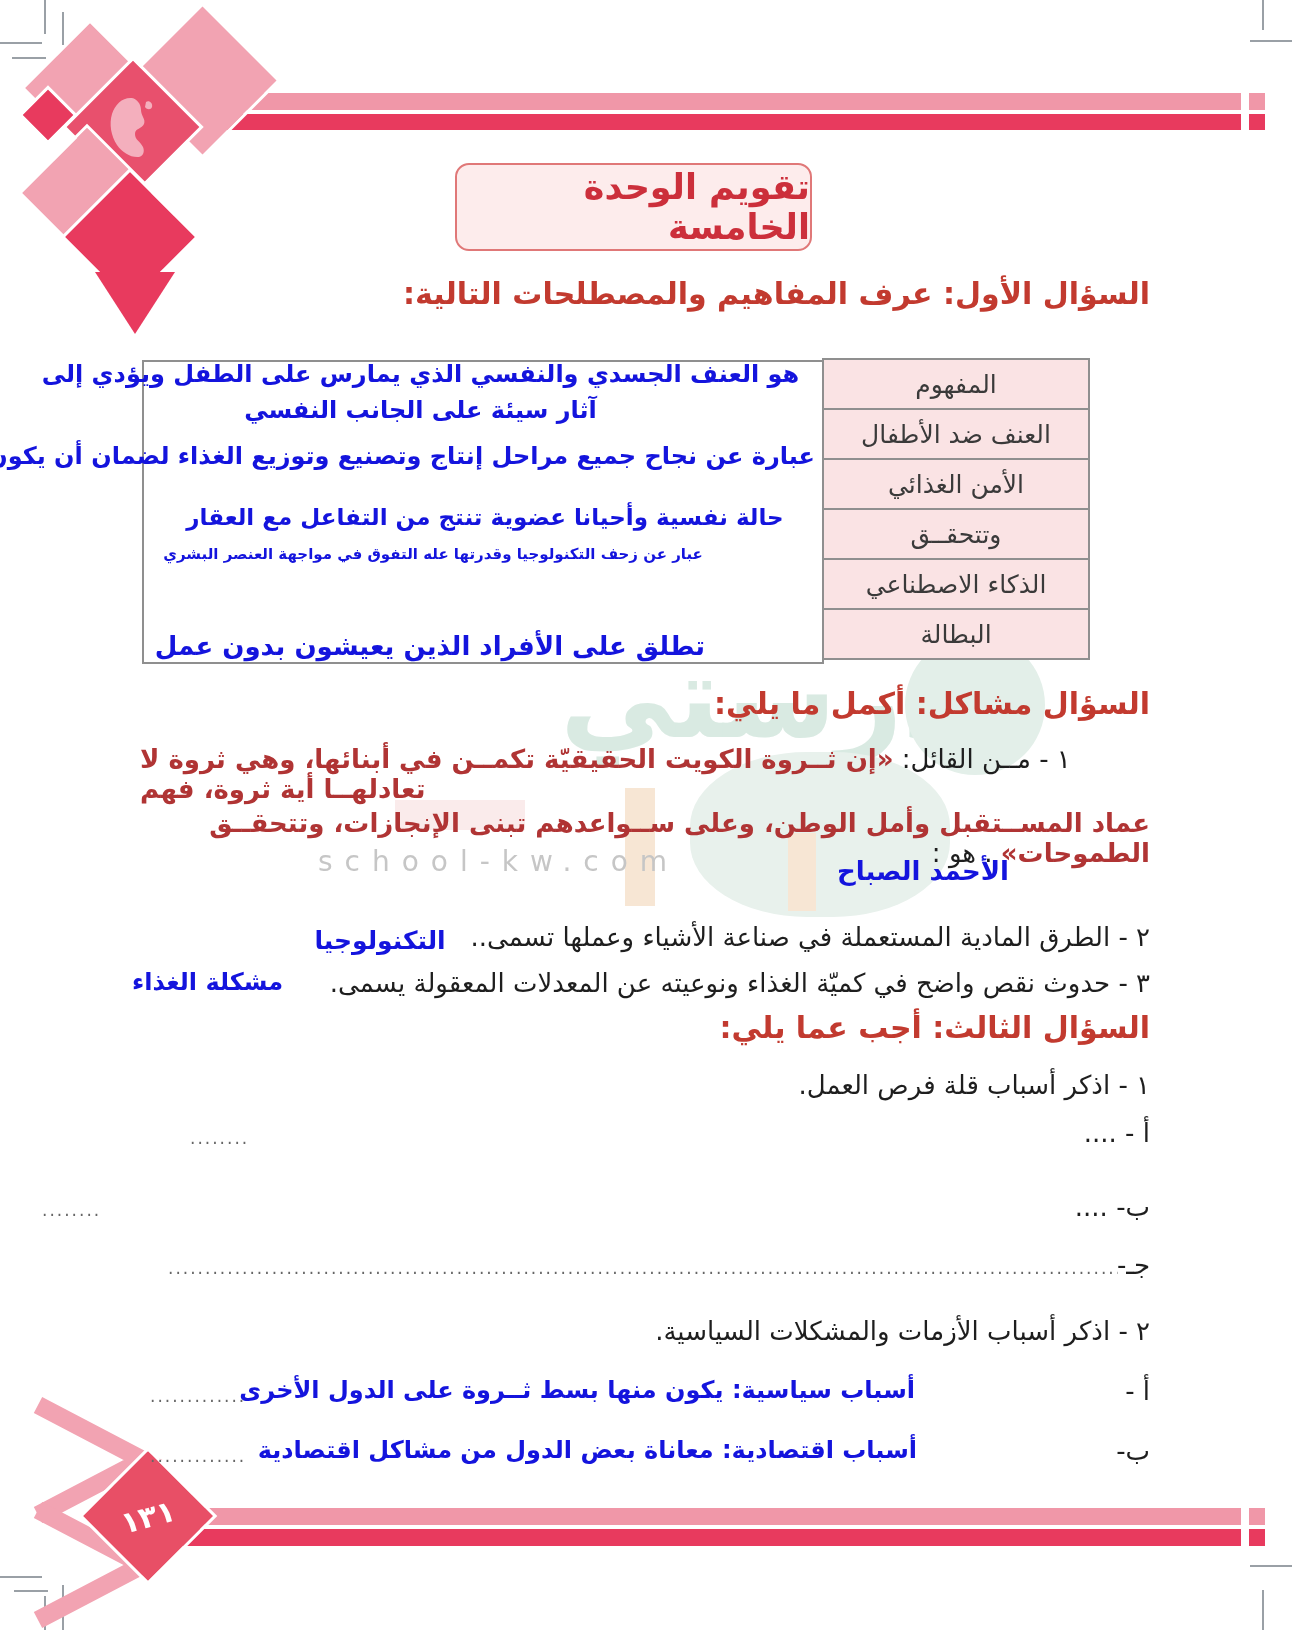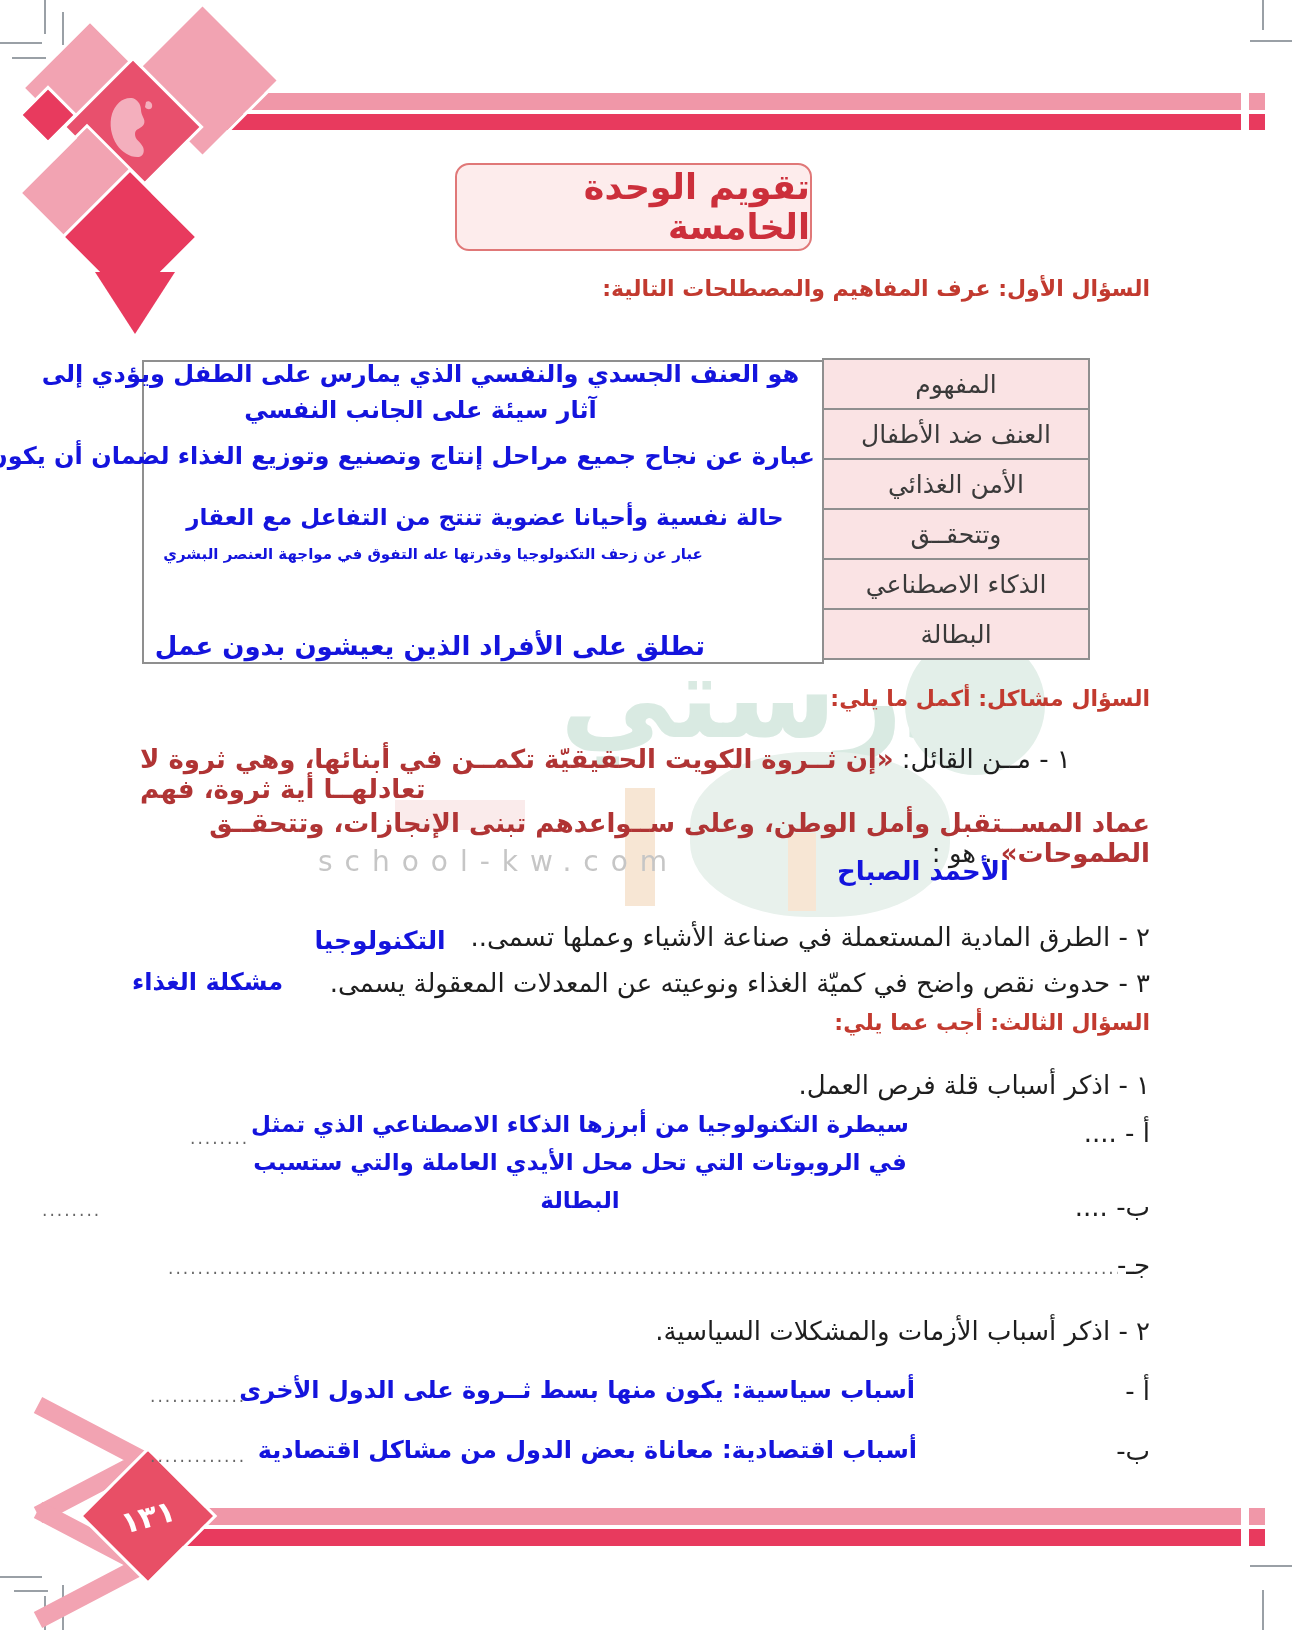--- a/index.html
+++ b/index.html
@@ -12,21 +12,21 @@
   .pink-l { background:#f2a3b2; }
   .pink-d { background:#e8506d; }
   .crimson { background:#e83a5e; }
   .stripe-l { background:#f097a8; }
   .stripe-d { background:#e83a5e; }
   .mark { position:absolute; background:#9aa0a6; }
   .title-box { position:absolute; left:455px; top:163px; width:357px; height:88px;
                background:#fdecec; border:2px solid #e07878; border-radius:14px;
                display:flex; align-items:center; justify-content:center; z-index:5; }
   .title-text { color:#cc2f3b; font-size:35px; font-weight:bold; }
-  .red-head { position:absolute; color:#c23a2f; font-weight:bold; font-size:22px; z-index:5; }
+  .red-head { position:absolute; color:#c23a2f; font-weight:bold; font-size:30px; z-index:5; }
   .black-text { position:absolute; color:#1e1e1e; font-size:26px; z-index:5; }
   .quote-red { color:#b03434; font-weight:bold; }
   .blue { position:absolute; color:#1414dd; font-weight:bold; text-align:center;
           line-height:1.5; z-index:6; }
   .nowrap { white-space:nowrap; }
   .dots { position:absolute; color:#666; font-size:17px; letter-spacing:2px; direction:ltr;
           z-index:5; white-space:nowrap; overflow:hidden; }
   .tbl-cell { border:2px solid #8f8f8f; background:#fae3e4; display:flex; align-items:center;
               justify-content:center; color:#3a3a3a; font-size:25px; margin-top:-2px; }
   .wm { position:absolute; z-index:1; }
@@ -123,21 +123,20 @@
 
   <div class="black-text" style="right:142px;top:968px">٣ - حدوث نقص واضح في كميّة الغذاء ونوعيته عن المعدلات المعقولة يسمى.</div>
   <div class="blue nowrap" style="left:130px;top:964px;width:155px;font-size:24px">مشكلة الغذاء</div>
 
   <div class="red-head" style="right:142px;top:1010px">السؤال الثالث: أجب عما يلي:</div>
 
   <div class="black-text" style="right:142px;top:1070px">١ - اذكر أسباب قلة فرص العمل.</div>
 
   <div class="black-text" style="right:142px;top:1118px">أ - ....</div>
   <div class="dots" style="left:190px;top:1128px;width:60px">........</div>
-  <div class="blue" style="left:235px;top:1106px;width:690px;font-size:23px;line-height:1.65">سيطرة التكنولوجيا من أبرزها الذكاء الاصطناعي الذي تمثل في الروبوتات التي تحل محل الأيدي العاملة والتي ستسبب البطالة</div>
 
   <div class="black-text" style="right:142px;top:1192px">ب- ....</div>
   <div class="dots" style="left:42px;top:1200px;width:60px">........</div>
 
   <div class="black-text" style="right:142px;top:1250px">جـ-</div>
   <div class="dots" style="left:168px;top:1258px;width:950px">......................................................................................................................................................</div>
 
   <div class="black-text" style="right:142px;top:1316px">٢ - اذكر أسباب الأزمات والمشكلات السياسية.</div>
 
   <div class="black-text" style="right:142px;top:1376px">أ -</div>

